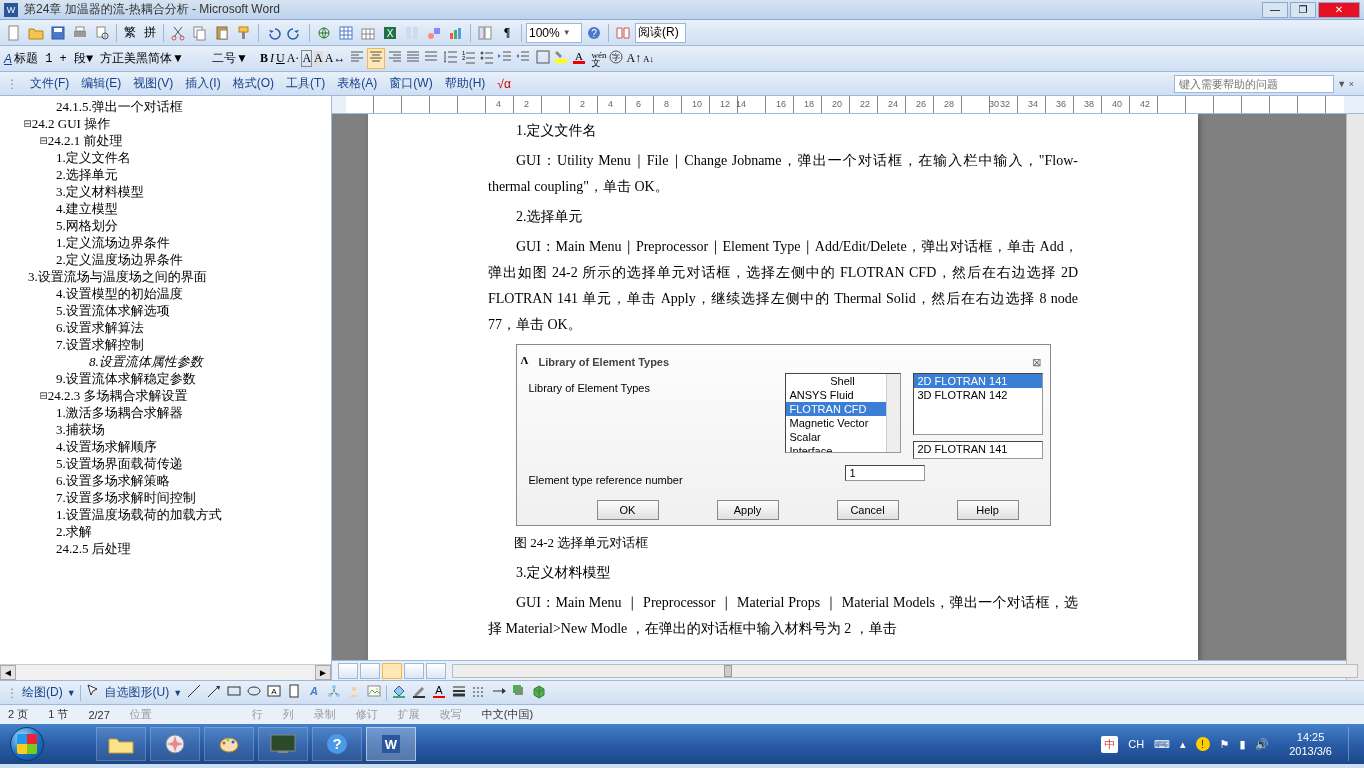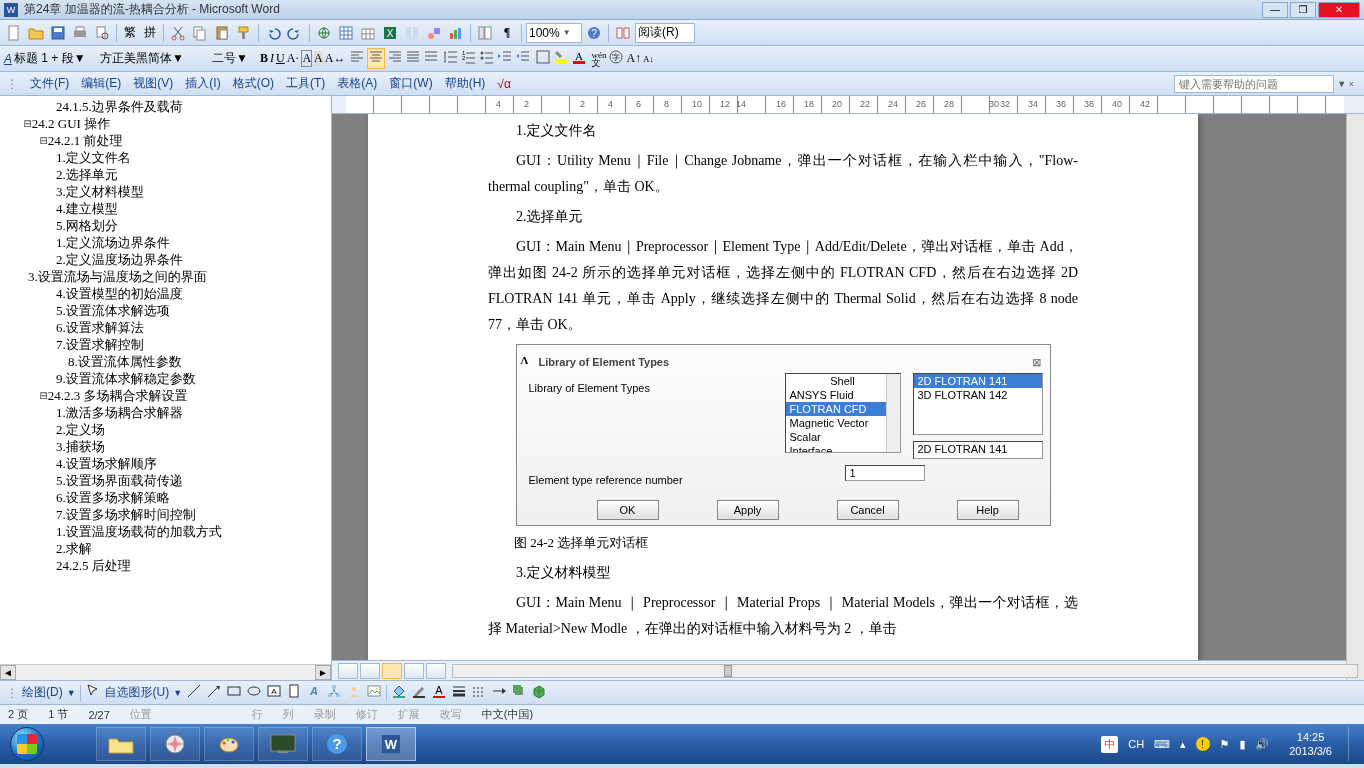--- a/index.html
+++ b/index.html
@@ -219,28 +219,28 @@
         <circle cx="8" cy="8" r="6" fill="#4a7bc8"></circle>
         <text x="8" y="12" fill="#fff" font-size="10" text-anchor="middle">?</text>
       </svg>
     </div>
   <div class="sep"></div>
   <div class="tbtn">
       <svg class="ico" viewBox="0 0 16 16">
         <path d="M2 3h5v10H2zM9 3h5v10H9z" fill="#fff" stroke="#c55"></path>
       </svg>
     </div>
-  <div class="dropdown" style="width:60px;">
+  <div class="dropdown" style="width:51px;">
       <span>阅读(R)</span>
     </div>
 </div>
 
 <div class="toolbar2">
   <div class="tbtn" style="color:#15428b;text-decoration:underline;font-style:italic;">A</div>
-  <div class="dropdown" style="width:84px;"><span>标题 1 + 段</span><span class="dd-arrow">▼</span></div>
+  <div class="dropdown" style="width:84px;font-family:Liberation Mono, monospace;"><span>标题 1 + 段</span><span class="dd-arrow">▼</span></div>
   <div class="dropdown" style="width:110px;"><span>方正美黑简体</span><span class="dd-arrow">▼</span></div>
   <div class="dropdown" style="width:44px;"><span>二号</span><span class="dd-arrow">▼</span></div>
   <div class="sep"></div>
   <div class="tbtn bold-btn">B</div>
   <div class="tbtn italic-btn">I</div>
   <div class="tbtn underline-btn">U</div>
   <div class="tbtn" style="font-family:SimSun;">A·</div>
   <div class="tbtn" style="border:1px solid #888;font-family:serif;">A</div>
   <div class="tbtn" style="background:#ddd;font-family:serif;">A</div>
   <div class="tbtn" style="font-family:serif;">A↔</div>
@@ -317,40 +317,39 @@
   <span class="menu-item">窗口(W)</span>
   <span class="menu-item">帮助(H)</span>
   <span class="menu-item" style="color:#c00;">√α</span>
   <input class="help-search" placeholder="键入需要帮助的问题" style="">
   <span style="position:absolute;right:10px;font-size:9px;color:#555;">▼ ×</span>
 </div>
 
 <div class="content-area">
   <div class="outline-pane">
     <div class="outline-body" id="outline-body">
-        <div class="row" style="padding-left: 56px;">24.1.5.边界条件及载荷</div>
+        <div class="row" style="padding-left: 56px;">24.1.5.弹出一个对话框</div>
         <div class="row" style="padding-left: 24px;"><span class="box">⊟</span>24.2 GUI 操作</div>
         <div class="row" style="padding-left: 40px;"><span class="box">⊟</span>24.2.1  前处理</div>
         <div class="row" style="padding-left: 56px;">1.定义文件名</div>
         <div class="row" style="padding-left: 56px;">2.选择单元</div>
         <div class="row" style="padding-left: 56px;">3.定义材料模型</div>
         <div class="row" style="padding-left: 56px;">4.建立模型</div>
         <div class="row" style="padding-left: 56px;">5.网格划分</div>
         <div class="row" style="padding-left: 56px;">1.定义流场边界条件</div>
         <div class="row" style="padding-left: 56px;">2.定义温度场边界条件</div>
         <div class="row" style="padding-left: 28px;">3.设置流场与温度场之间的界面</div>
         <div class="row" style="padding-left: 56px;">4.设置模型的初始温度</div>
         <div class="row" style="padding-left: 56px;">5.设置流体求解选项</div>
         <div class="row" style="padding-left: 56px;">6.设置求解算法</div>
         <div class="row" style="padding-left: 56px;">7.设置求解控制</div>
-        <div class="row" style="padding-left: 68px;">8.设置流体属性参数</div>
+        <div class="row" style="padding-left: 89px; font-style: italic;">8.设置流体属性参数</div>
         <div class="row" style="padding-left: 56px;">9.设置流体求解稳定参数</div>
         <div class="row" style="padding-left: 40px;"><span class="box">⊟</span>24.2.3 多场耦合求解设置</div>
         <div class="row" style="padding-left: 56px;">1.激活多场耦合求解器</div>
-        <div class="row" style="padding-left: 56px;">2.定义场</div>
         <div class="row" style="padding-left: 56px;">3.捕获场</div>
         <div class="row" style="padding-left: 56px;">4.设置场求解顺序</div>
         <div class="row" style="padding-left: 56px;">5.设置场界面载荷传递</div>
         <div class="row" style="padding-left: 56px;">6.设置多场求解策略</div>
         <div class="row" style="padding-left: 56px;">7.设置多场求解时间控制</div>
         <div class="row" style="padding-left: 56px;">1.设置温度场载荷的加载方式</div>
         <div class="row" style="padding-left: 56px;">2.求解</div>
         <div class="row" style="padding-left: 56px;">24.2.5 后处理</div>
       </div>
     <div class="outline-hsb">

